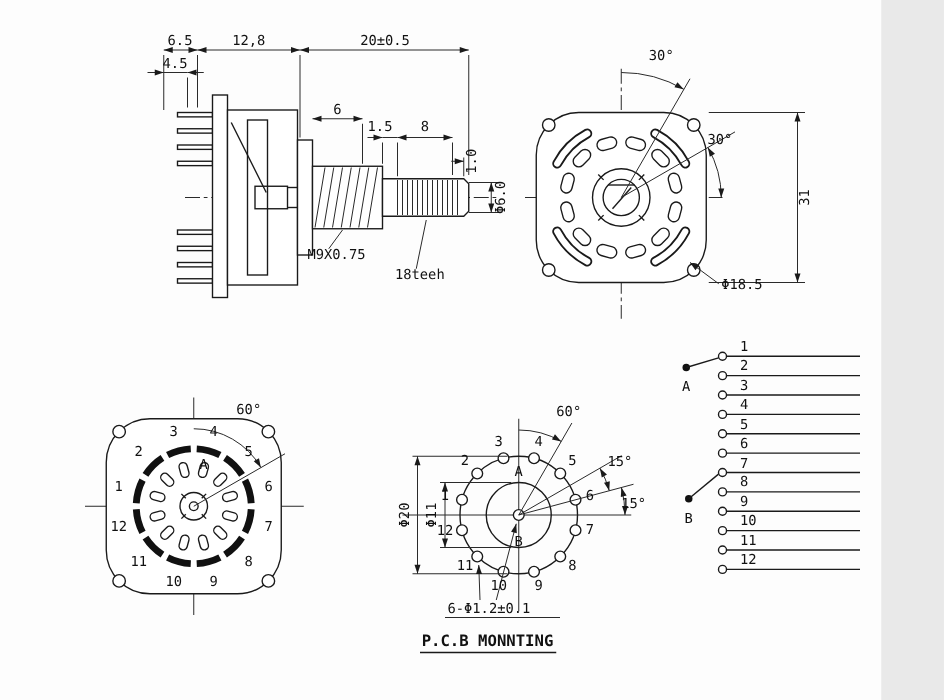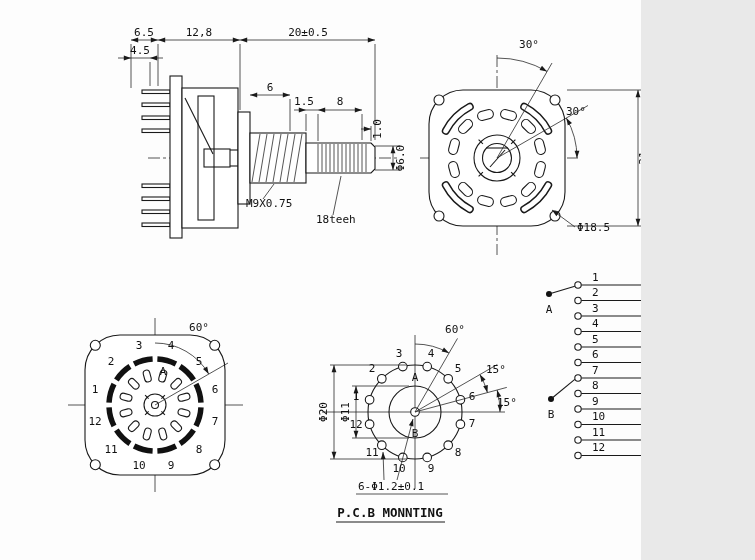--- a/index.html
+++ b/index.html
@@ -1,16 +1,16 @@
 <!DOCTYPE html>
 <html><head>
 <meta charset="utf-8">
 <style>
   html,body{margin:0;padding:0;background:#e9e9e9;}
-  .canvas{width:641px;height:560px;background:#fdfdfd;position:relative;overflow:hidden;}
+  .canvas{width:705px;height:560px;background:#fdfdfd;position:relative;overflow:hidden;}
   svg{display:block;}
   .ln{stroke:#1a1a1a;stroke-width:1.1;fill:none;}
   .thin{stroke:#2a2a2a;stroke-width:0.8;fill:none;}
   .dash{stroke-dasharray:12 3 3 3;}
   .fillw{fill:#fff;}
   text{font-family:"DejaVu Sans Mono","Liberation Mono",monospace;font-size:11px;fill:#111;}
   .cap{font-size:12.5px;font-weight:bold;}
 </style>
 </head>
 <body>

